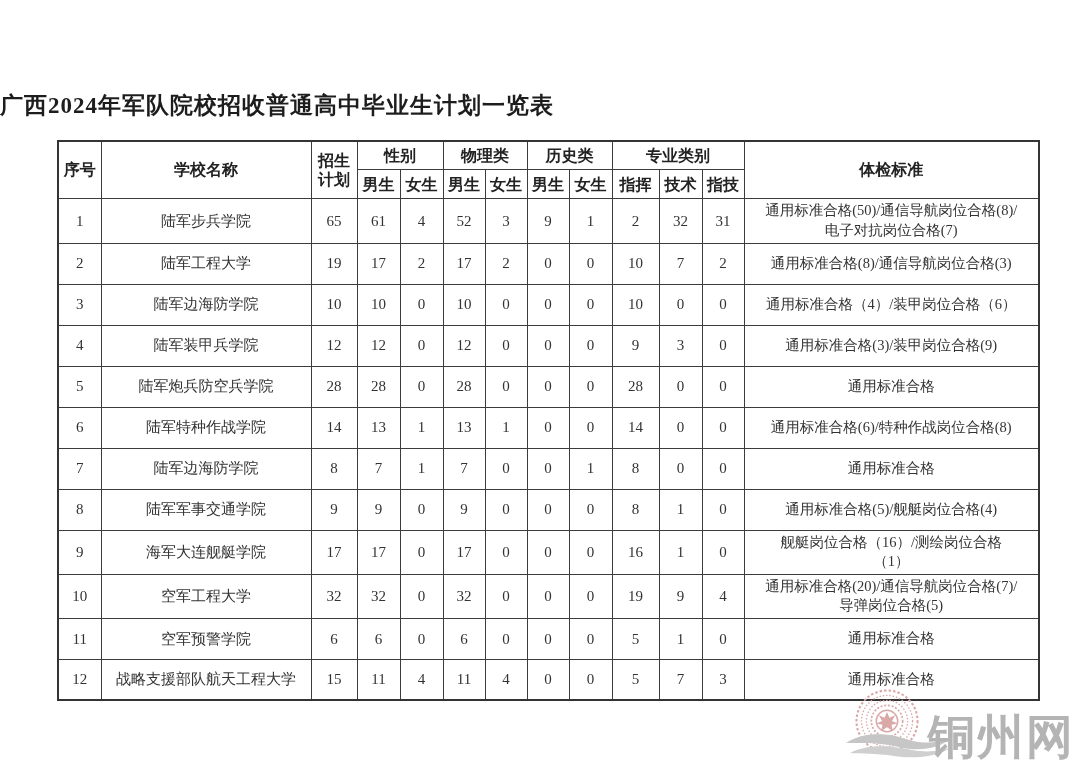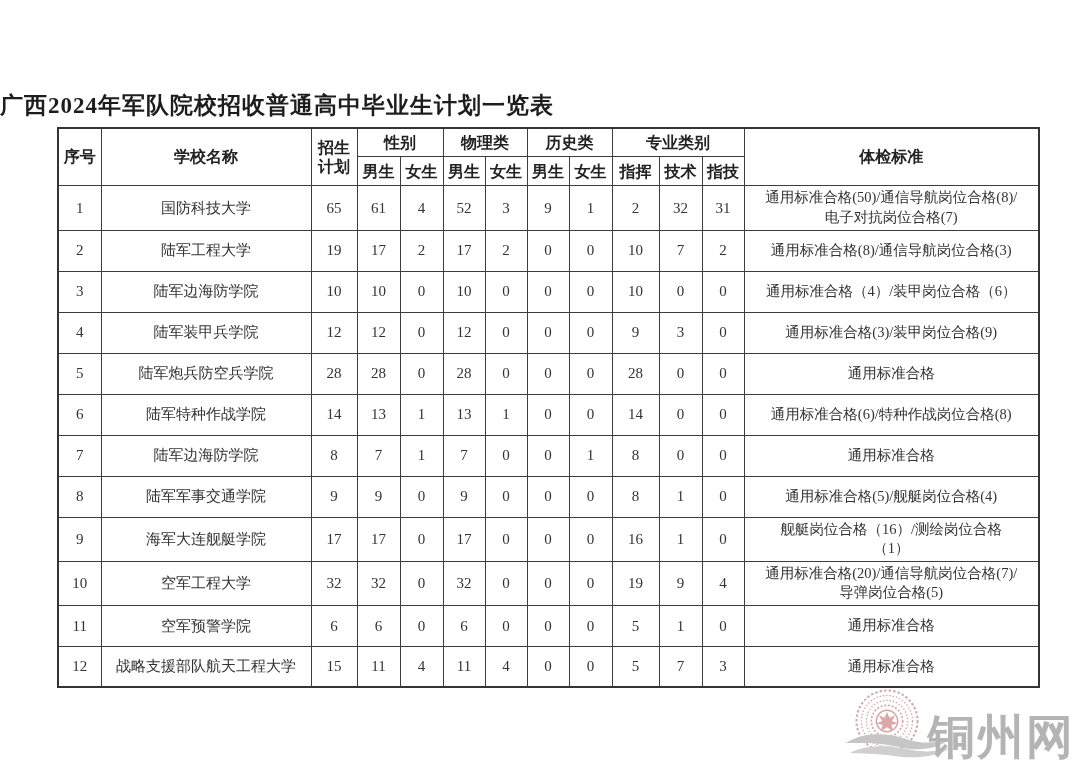--- a/index.html
+++ b/index.html
@@ -13,21 +13,21 @@
   }
   .page-title {
     margin-top: 90px;
     text-align: left;
     font-size: 23px;
     font-weight: bold;
     letter-spacing: 1px;
     color: #1d1d1d;
   }
   .plan-table {
-    margin: 6px auto 0 57px;
+    margin: 19px auto 0 57px;
     width: 981px;
     border-collapse: collapse;
     table-layout: fixed;
   }
   .plan-table th, .plan-table td {
     border: 1px solid #3c3c3c;
     text-align: center;
     vertical-align: middle;
     font-size: 15px;
     padding: 1px 2px;
@@ -135,21 +135,21 @@
       <th>男生</th>
       <th>女生</th>
       <th>指挥</th>
       <th>技术</th>
       <th>指技</th>
     </tr>
   </thead>
   <tbody>
       <tr>
     <td class="c-no">1</td>
-    <td class="c-school">国防科技大学</td>
+    <td class="c-school">陆军步兵学院</td>
     <td class="c-plan">65</td>
     <td class="c-num">61</td>
     <td class="c-num">4</td>
     <td class="c-num">52</td>
     <td class="c-num">3</td>
     <td class="c-num">9</td>
     <td class="c-num">1</td>
     <td class="c-num">2</td>
     <td class="c-num">32</td>
     <td class="c-num">31</td>

